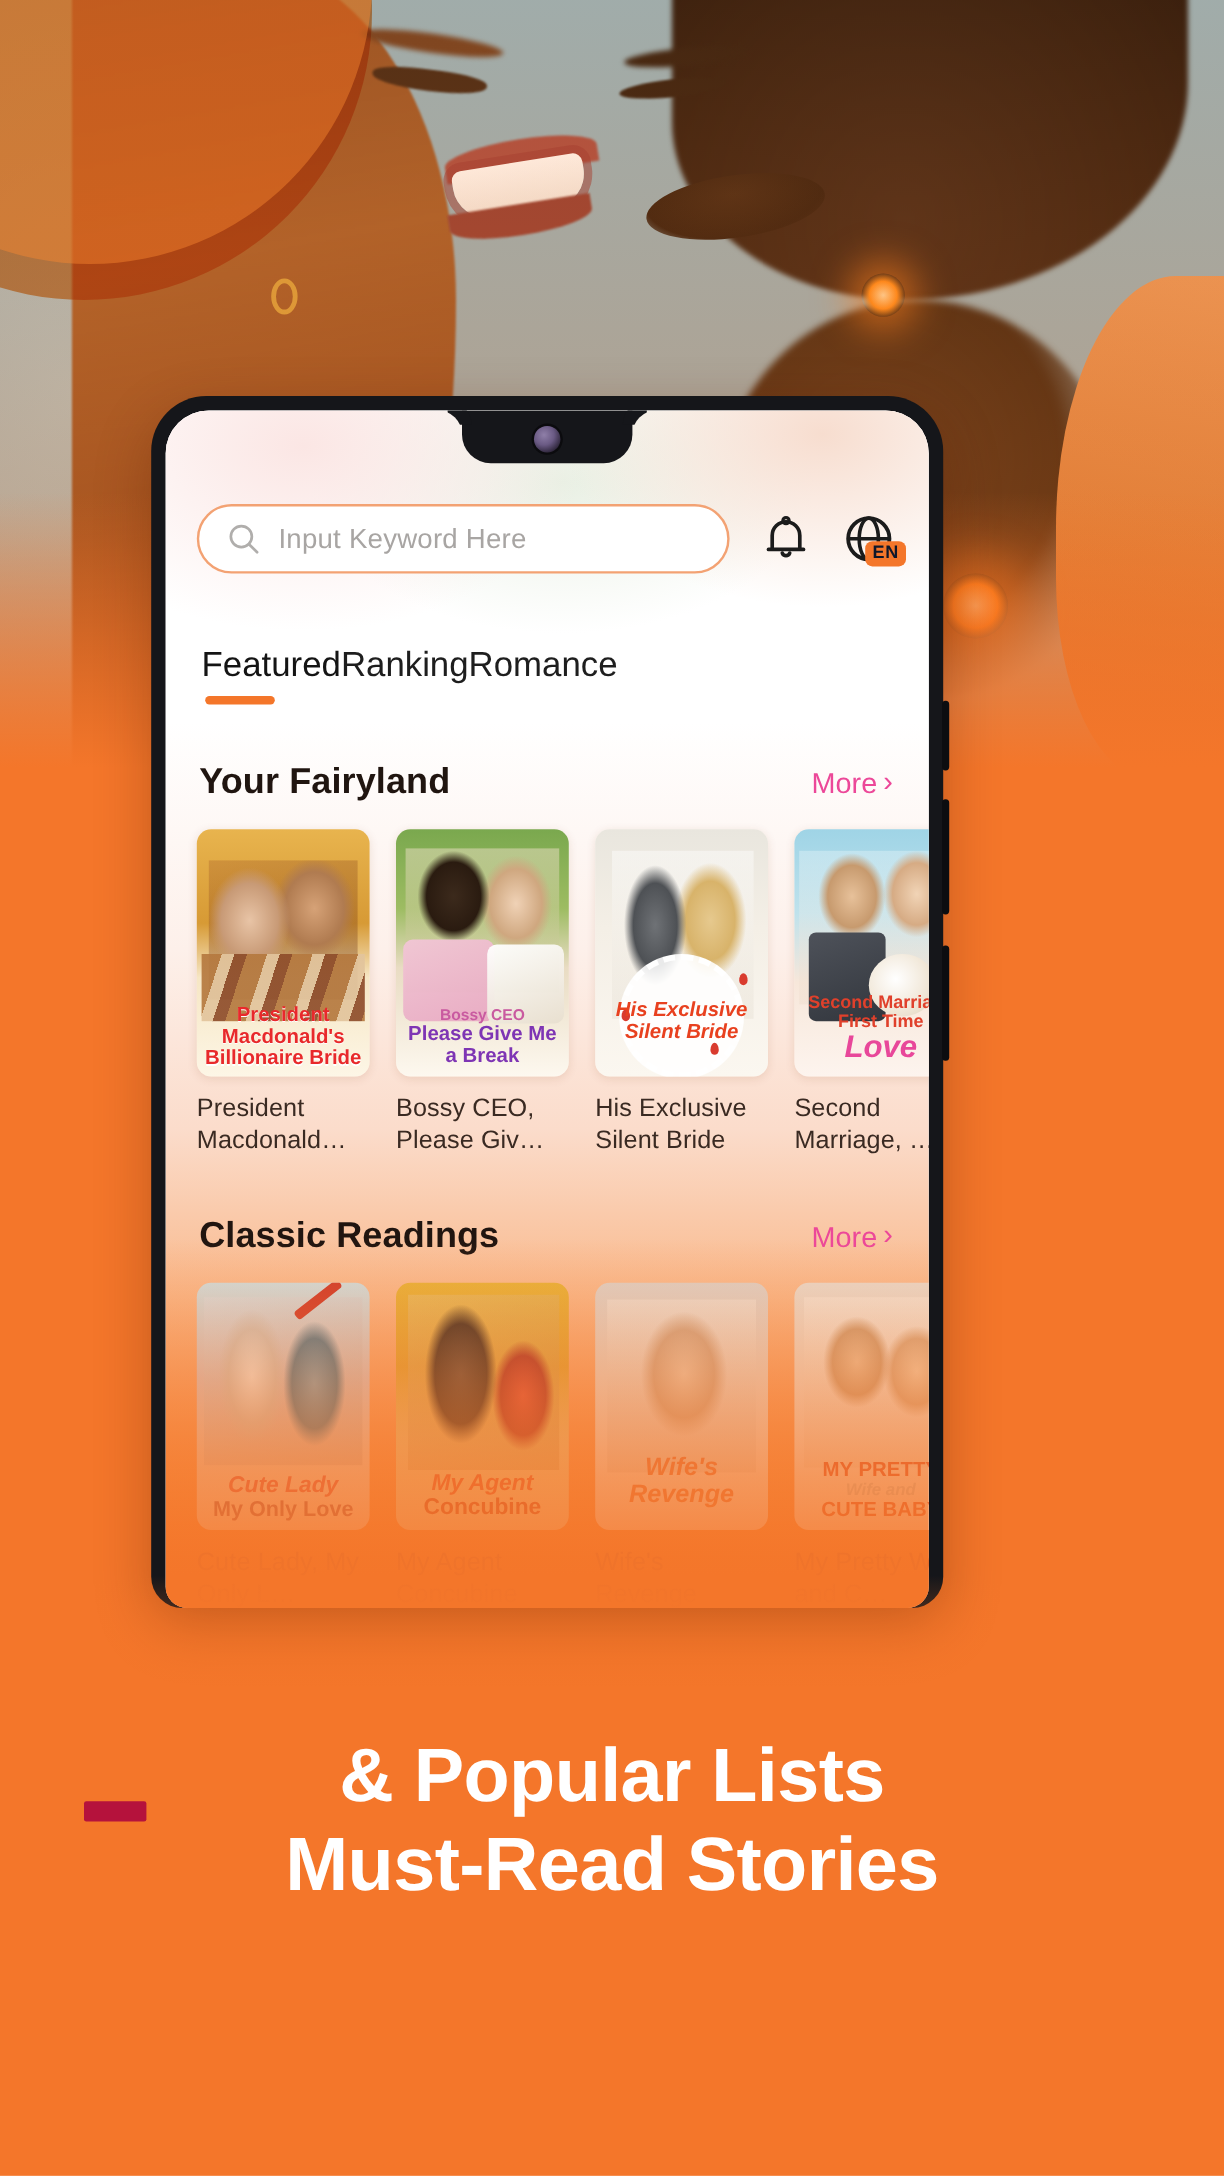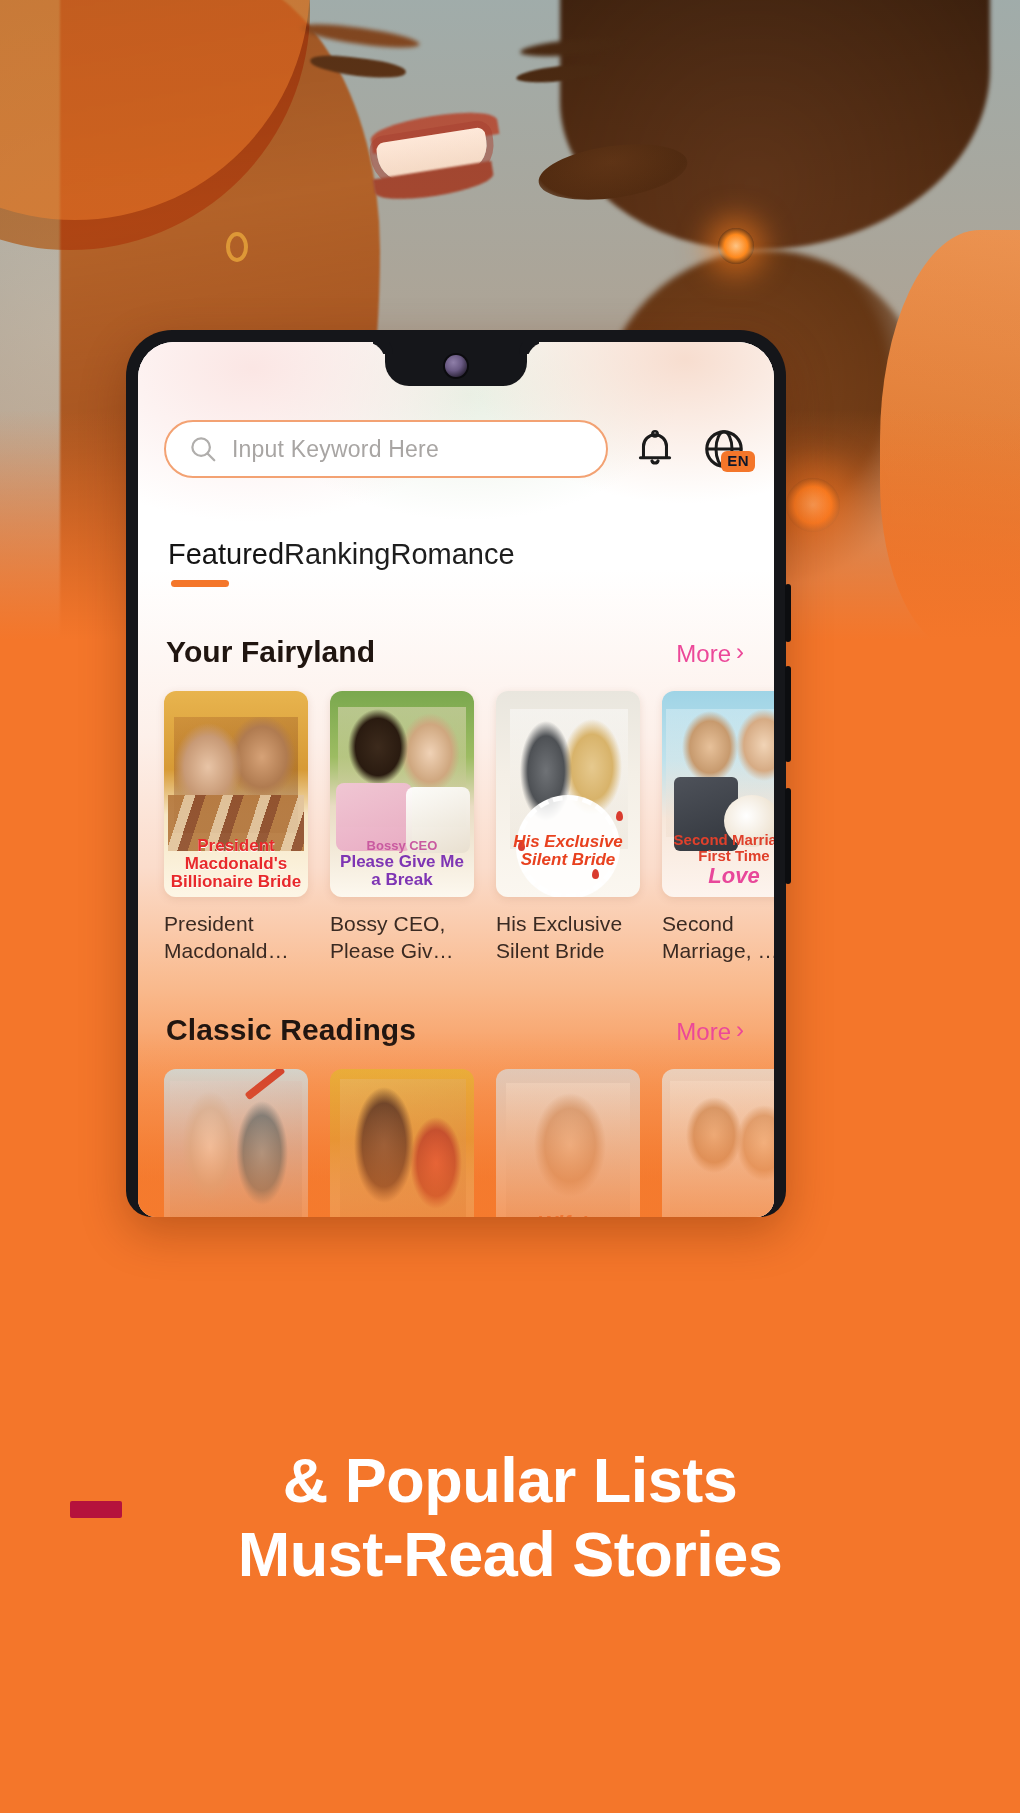--- a/index.html
+++ b/index.html
@@ -129,21 +129,21 @@
     background:linear-gradient(180deg, rgba(244,118,42,0) 0%, rgba(244,118,42,.55) 55%, #F4762A 100%);
   }
   .hero-tint {
     position:absolute; inset:0;
     background:linear-gradient(180deg, rgba(250,130,40,.12) 0%, rgba(247,120,35,.30) 70%, rgba(244,118,42,.55) 100%);
   }
 
   
   .phone {
     position:absolute; left:126px; top:330px;
-    width:660px; height:887px;
+    width:660px; height:1010px;
     background:#15161a;
     border-radius:46px 46px 26px 26px;
     box-shadow:0 16px 46px rgba(90,30,0,.33);
     z-index:5;
   }
   .phone-btn {
     position:absolute; right:-5px; width:6px; border-radius:3px;
     background:#0c0d10;
   }
   .phone-btn.b1 { top:254px;  height:58px; }
@@ -303,21 +303,21 @@
       radial-gradient(ellipse 28px 36px at 44px 38px, #e7c19a 0%, #c79a6e 72%, rgba(199,154,110,0) 100%),
       radial-gradient(ellipse 28px 36px at 98px 36px, #f1d4b6 0%, #d6ab84 72%, rgba(214,171,132,0) 100%),
       linear-gradient(180deg, rgba(255,255,255,.3), rgba(230,210,190,.25));
   }
   .cv4 .suit { position:absolute; left:12px; top:86px; width:64px; height:74px;
     background:linear-gradient(160deg,#4e525a,#32363d); border-radius:6px; }
   .cv4 .bouq { position:absolute; left:62px; top:104px; width:56px; height:52px;
     background:radial-gradient(circle at 40% 40%, #fff 0%, #f0e6d6 60%, #ddd0bc 100%); border-radius:50%; }
   .cv4 .ctitle { font-size:15px; bottom:10px; }
   .cv4 .ctitle .l1 { color:#e0402b; display:block; font-size:15px; }
-  .cv4 .ctitle .l2 { color:#e8479a; display:block; font-size:22px; font-style:italic; }
+  .cv4 .ctitle .l2 { color:#e8479a; display:block; font-size:26px; font-style:italic; }
 
   .cv5 { background:linear-gradient(180deg,#cfe0e2 0%,#d7c5c6 40%,#e9c9b6 70%,#f3d8c4 100%); }
   .cv5 .fig { position:absolute; left:6px; top:12px; width:132px; height:140px;
     background:
       radial-gradient(ellipse 28px 56px at 40px 66px, #efeae4 0%, #cfc6bd 70%, rgba(207,198,189,0) 100%),
       radial-gradient(ellipse 26px 52px at 92px 72px, #7aa3b8 0%, #4e7b93 72%, rgba(78,123,147,0) 100%),
       linear-gradient(160deg, rgba(220,225,230,.5), rgba(180,150,140,.4));
   }
   .cv5 .sword { position:absolute; left:78px; top:10px; width:46px; height:8px;
     background:#cf3a2b; transform:rotate(-38deg); border-radius:3px; }

